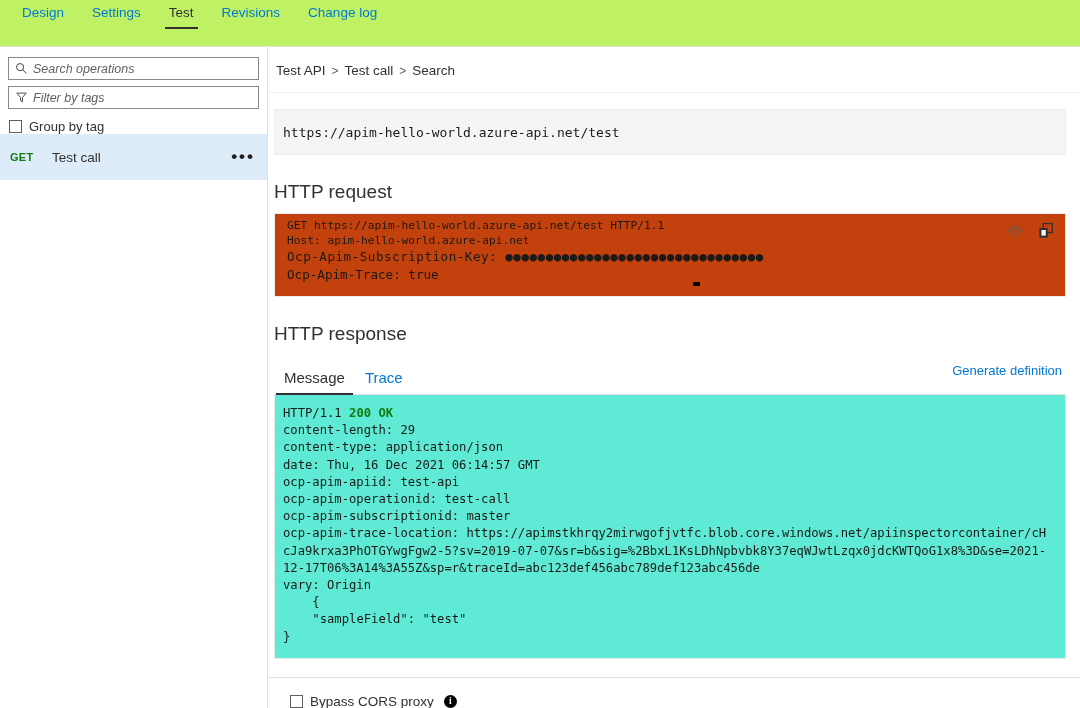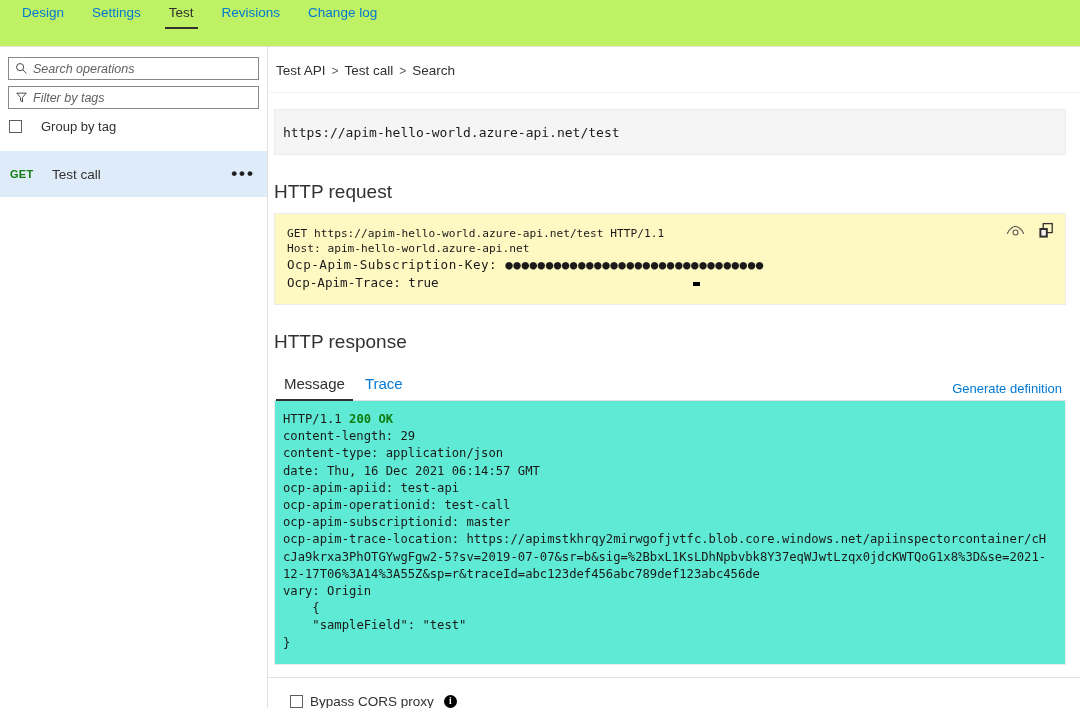--- a/index.html
+++ b/index.html
@@ -87,34 +87,34 @@
     color: #605e5c;
     width: 100%;
     background: transparent;
     padding: 0;
   }
   .field input::placeholder { color: #616161; font-style: italic; opacity: 1; }
 
   .groupby {
     display: flex;
     align-items: center;
-    gap: 19px;
+    gap: 7px;
     margin: 10px 0 0 9px;
     font-size: 13px;
     color: #323130;
     cursor: pointer;
   }
   .cbox {
     width: 13px; height: 13px;
     border: 1px solid #605e5c;
     background: #fff;
     flex: 0 0 13px;
   }
 
-  .oplist { margin-top: 17px; }
+  .oplist { }
   .oprow {
     display: flex;
     align-items: center;
     height: 46px;
     background: #deecf9;
     padding-left: 10px;
     padding-right: 12px;
     cursor: pointer;
   }
   .opverb {
@@ -180,23 +180,23 @@
 
   h2.sec {
     font-size: 19px;
     font-weight: normal;
     color: #323130;
     margin: 26px 0 10px 0;
   }
 
   .codebox {
     position: relative;
-    background: #fef9c3;
+    background: #c2410c;
     border: 1px solid #ececec;
-    padding: 12px 14px 12px 12px;
+    padding: 4px 14px 12px 12px;
     font-family: "DejaVu Sans Mono", monospace;
     color: #1b1a19;
   }
   .codebox .small { font-size: 11.2px; line-height: 15px; }
   .codebox .big { font-size: 12.6px; line-height: 18px; }
   .dots { letter-spacing: .5px; }
   .reqicons {
     position: absolute;
     top: 8px; right: 10px;
     display: flex;
@@ -239,21 +239,21 @@
     content: "";
     position: absolute;
     left: 2px; right: 2px; bottom: 0;
     height: 2px; background: #323130;
     z-index: 2;
   }
   .gendef {
     margin-left: auto;
     font-size: 13px;
     color: #0078d4;
-    padding-bottom: 5px;
+    padding-bottom: 17px;
     padding-right: 4px;
     cursor: pointer;
   }
 
   .respbox {
     background: #5eead4;
     border: 1px solid #ececec;
     border-top: none;
     padding: 10px 12px 12px 8px;
     font-family: "DejaVu Sans Mono", monospace;

